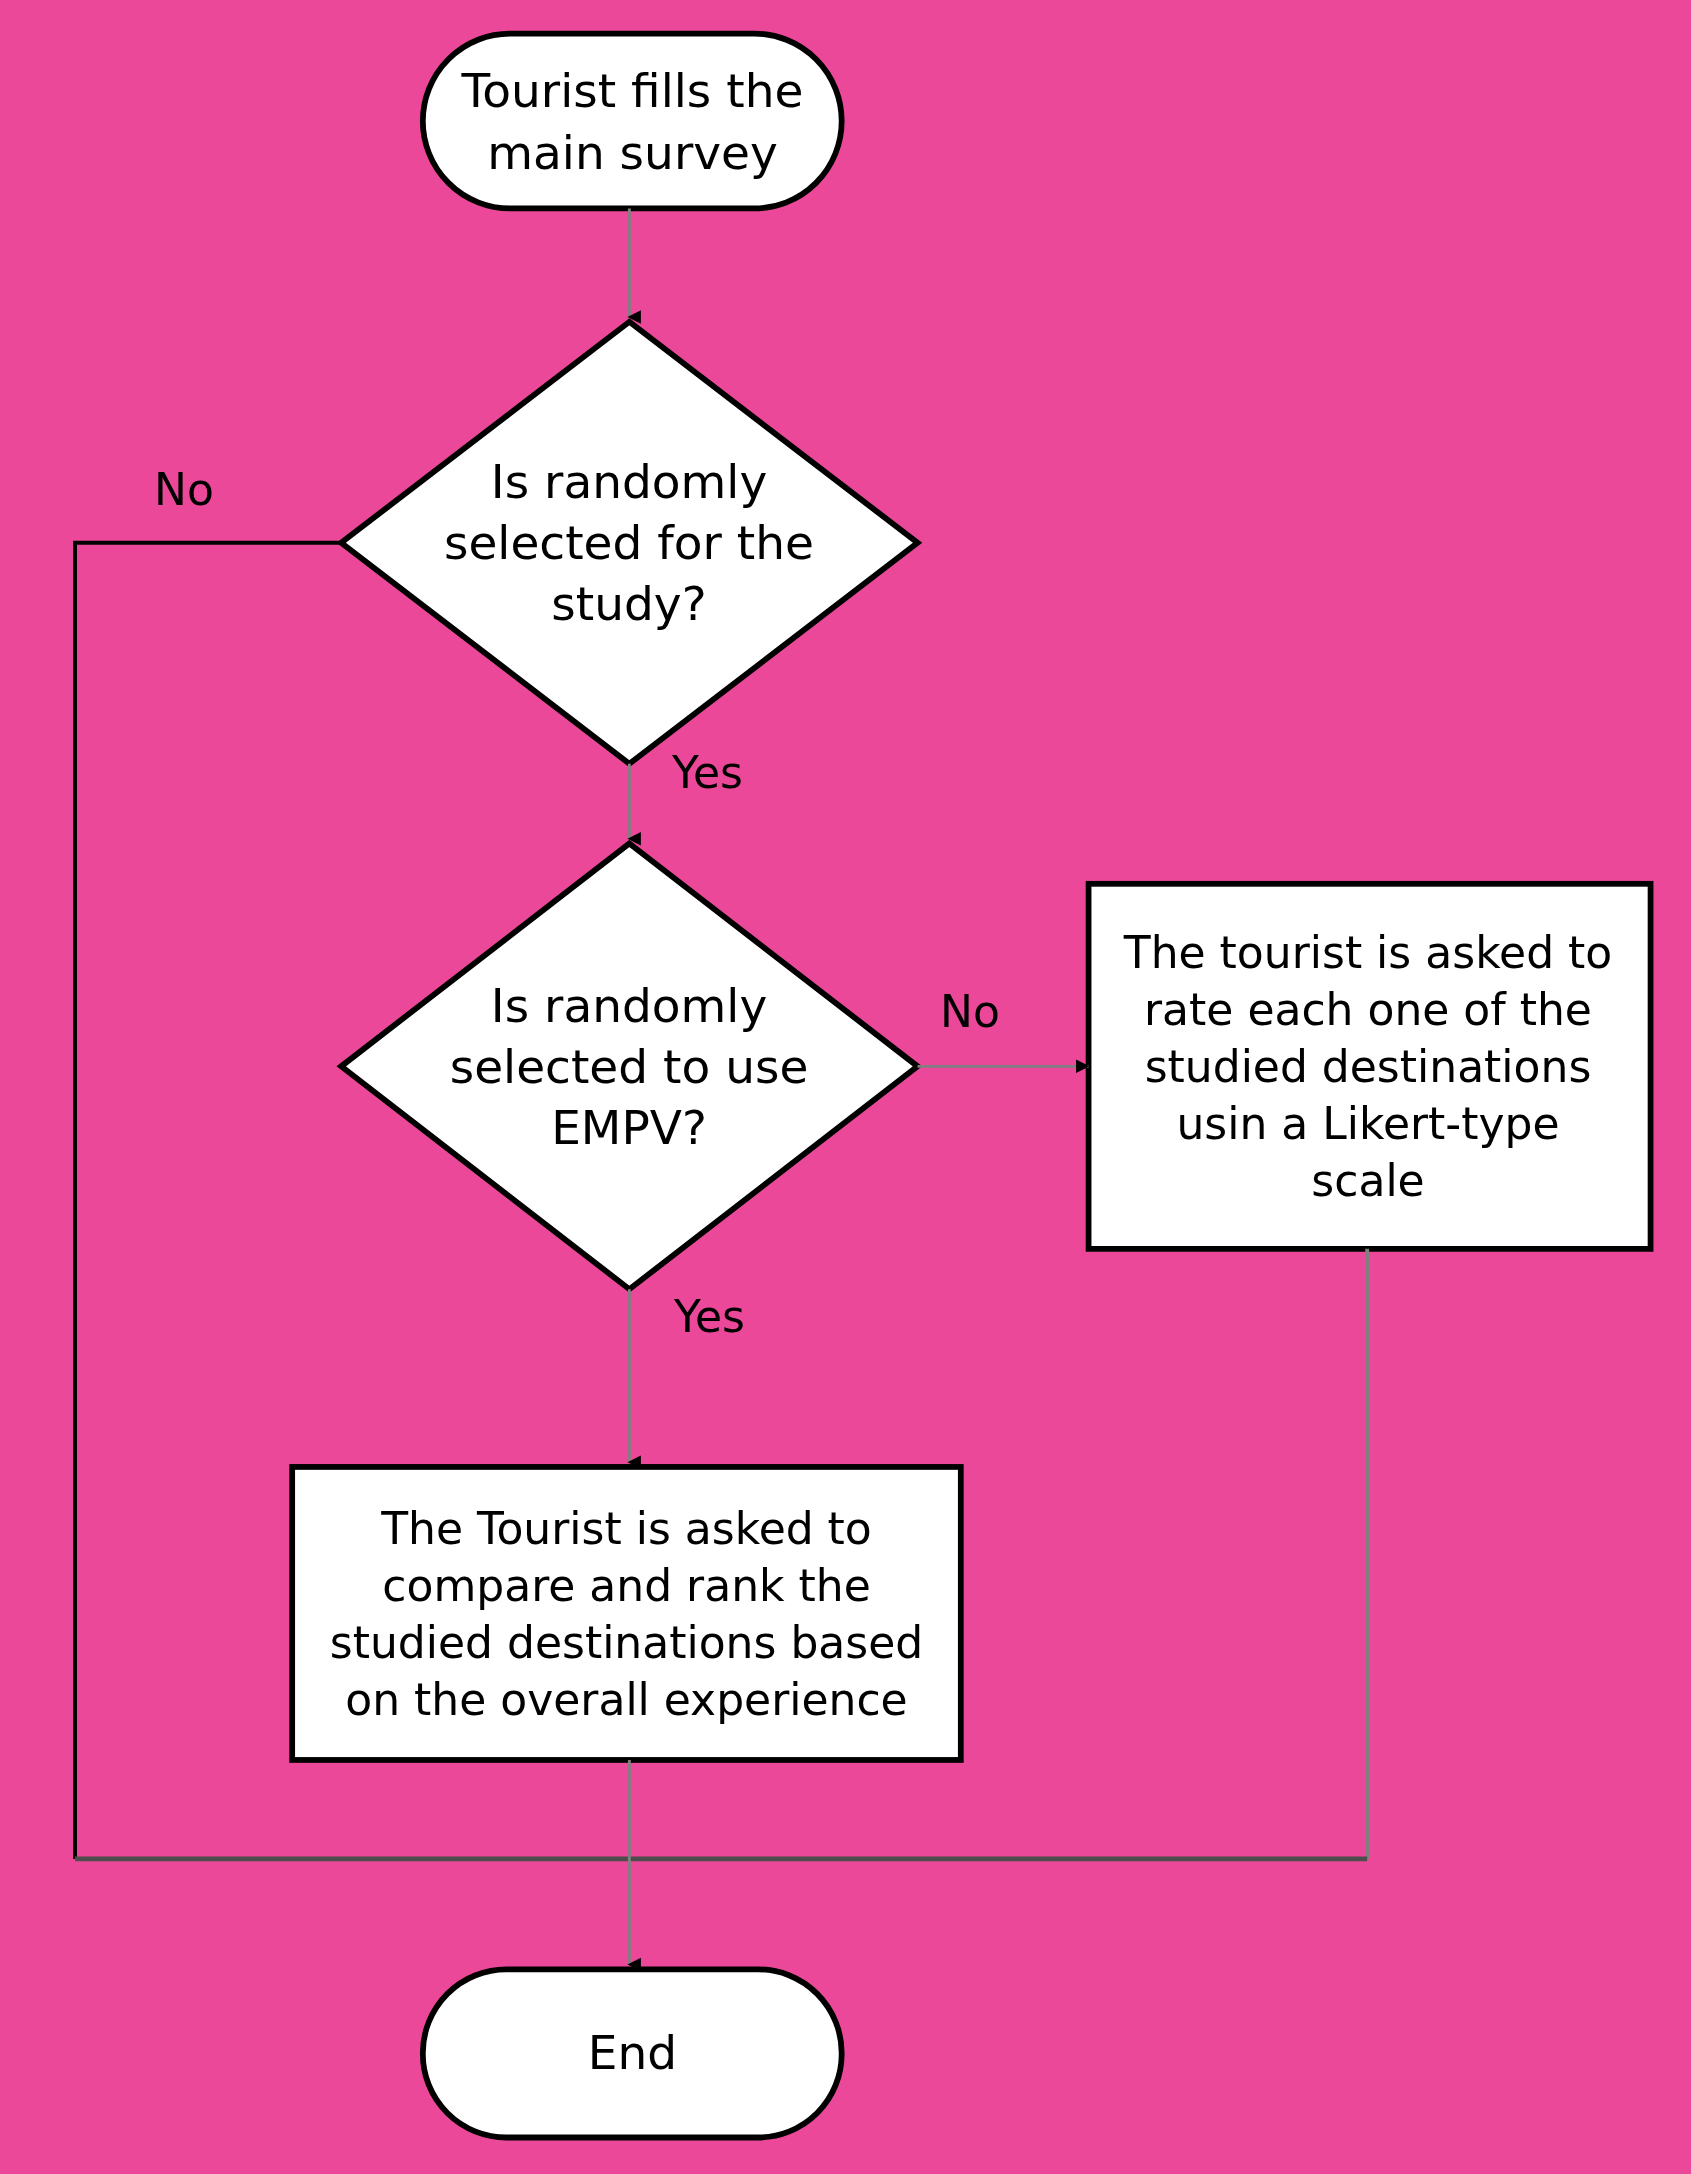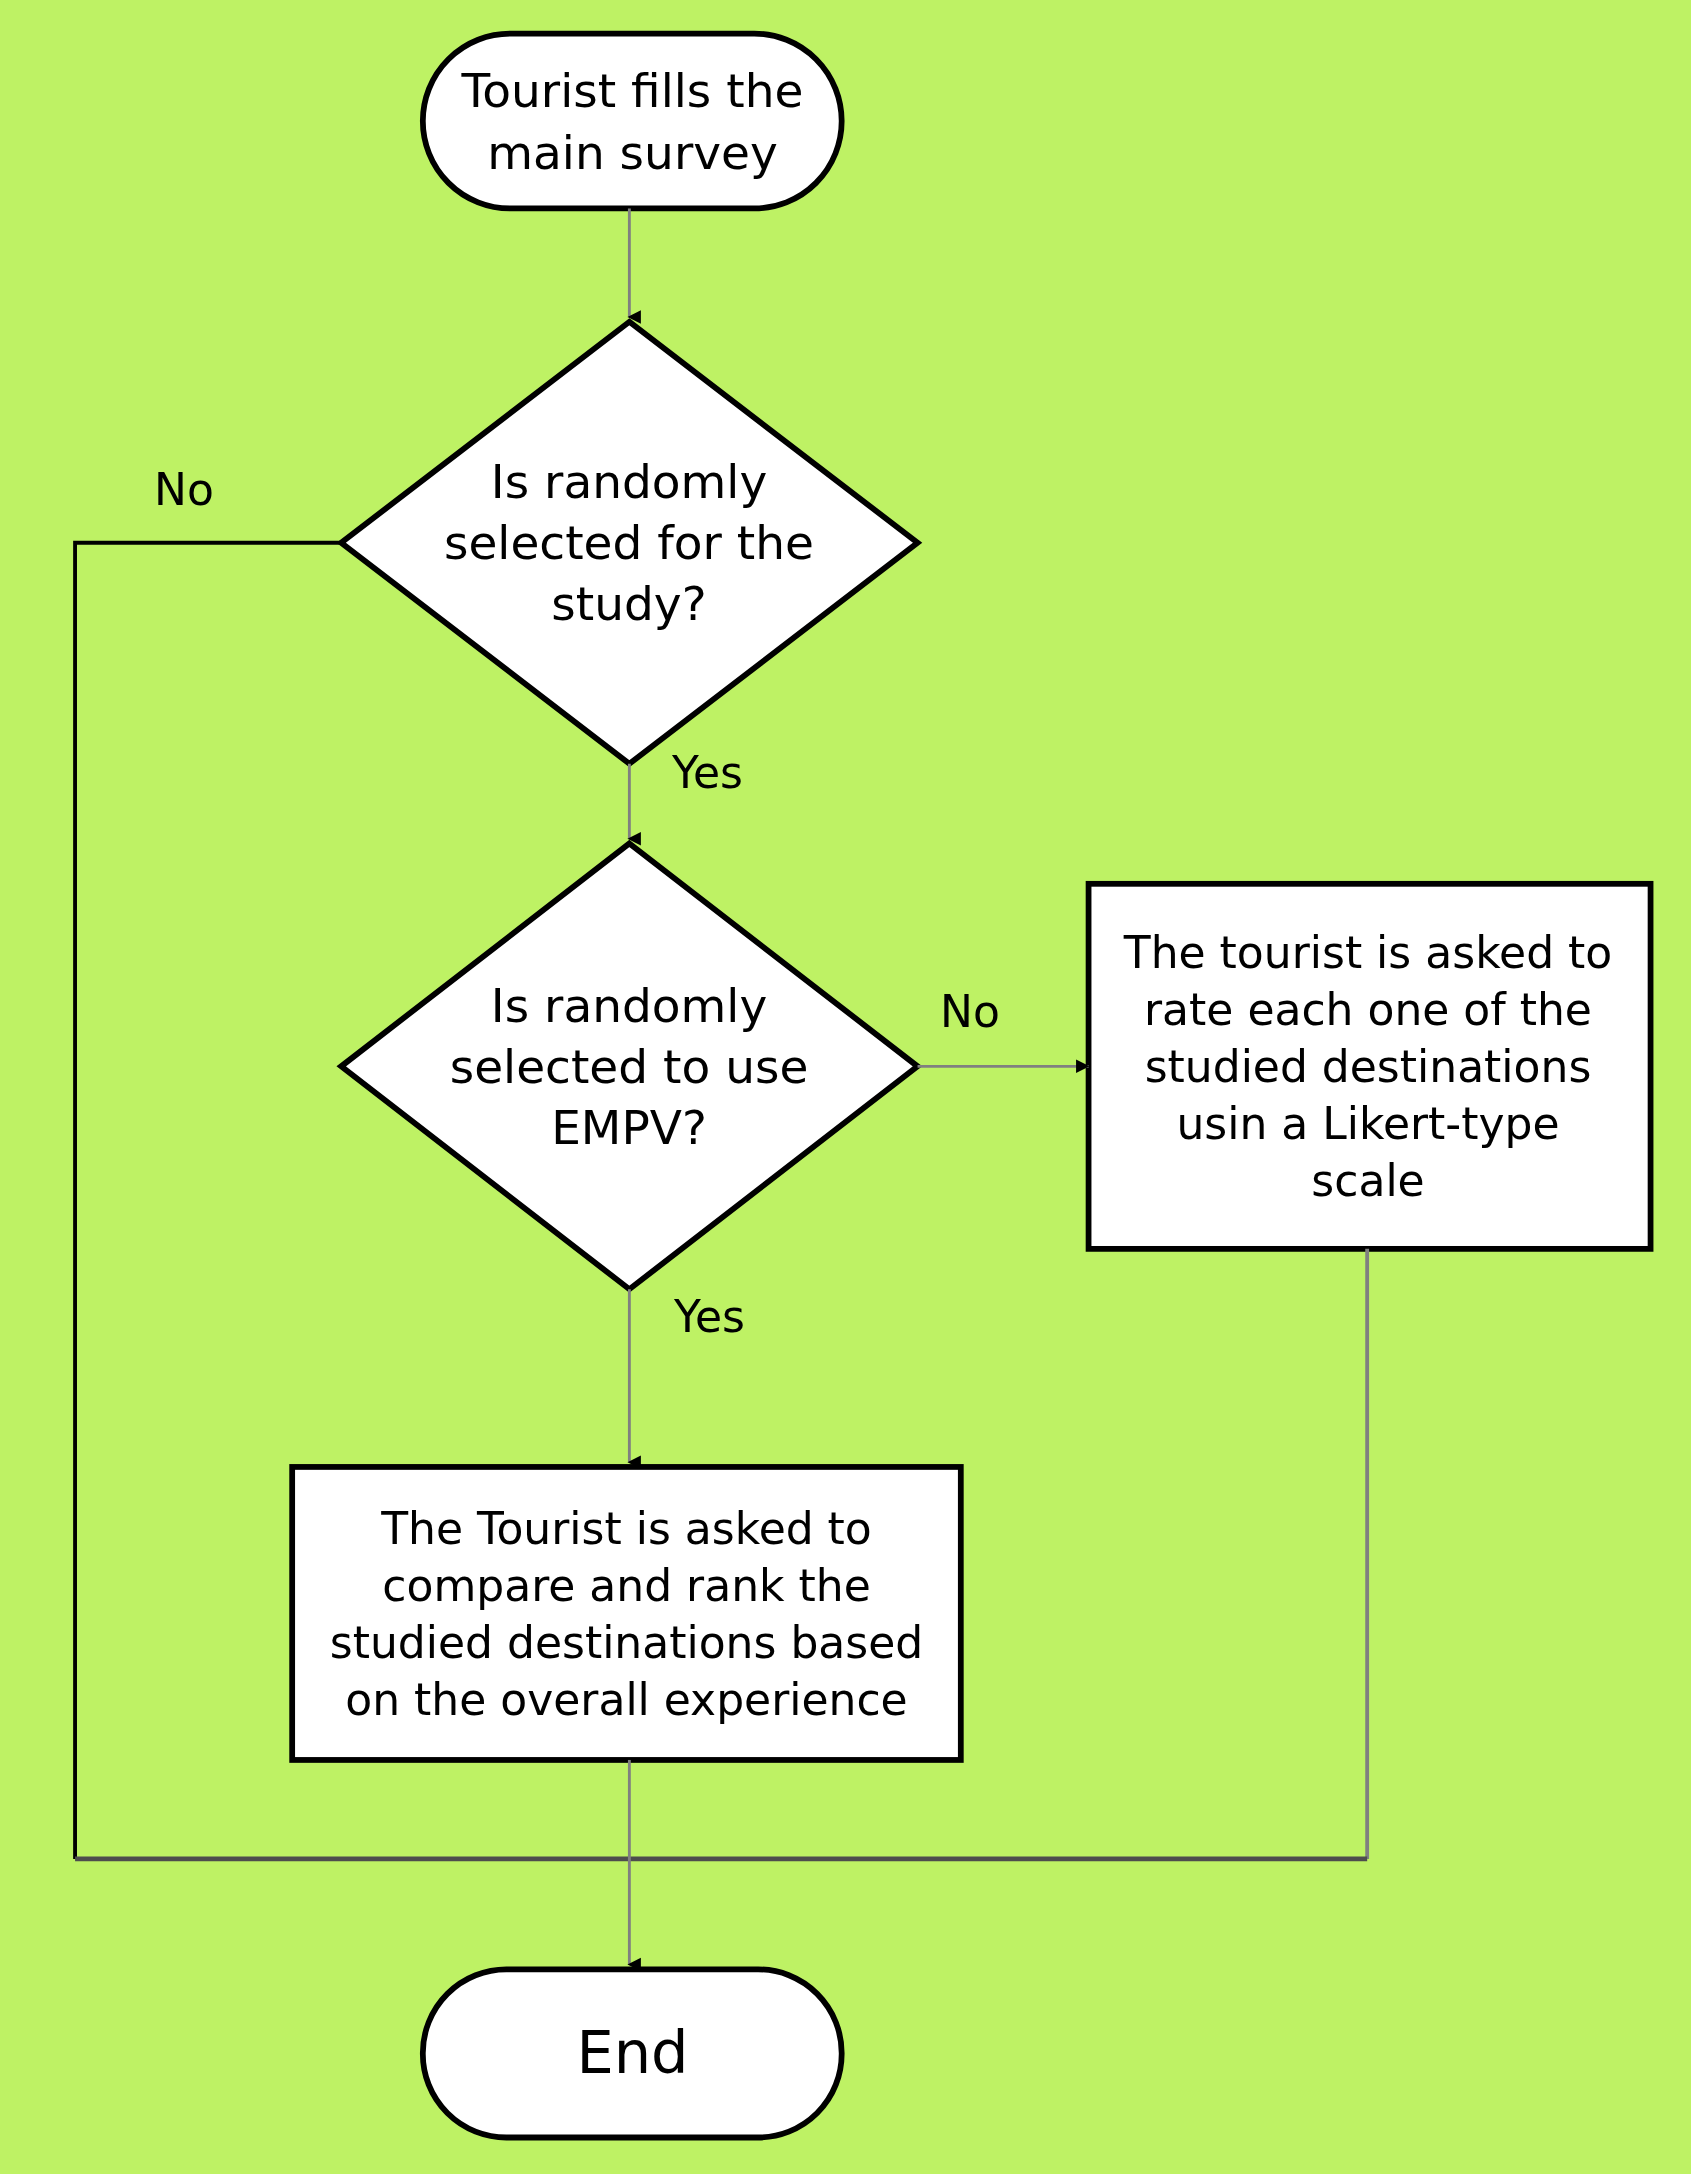--- a/index.html
+++ b/index.html
@@ -7,21 +7,21 @@
     padding: 0;
     background: #ffffff;
   }
   body {
     font-family: "DejaVu Sans", "Liberation Sans", sans-serif;
   }
   #canvas {
     position: relative;
     width: 1692px;
     height: 2174px;
-    background: #bef264;
+    background: #ec4899;
     overflow: hidden;
   }
   #flow-svg {
     position: absolute;
     left: 0;
     top: 0;
     width: 1692px;
     height: 2174px;
   }
   .node-text {
@@ -39,21 +39,21 @@
     position: absolute;
     color: #000000;
     line-height: 1;
     white-space: nowrap;
   }
   .t-start   { left: 423px; top: 34px;   width: 419px; height: 175px; font-size: 47px; }
   .t-dec1    { left: 403px; top: 384px;  width: 452px; height: 317px; font-size: 47px; }
   .t-dec2    { left: 403px; top: 908px;  width: 452px; height: 317px; font-size: 47px; }
   .t-rate    { left: 1103px; top: 886px; width: 530px; height: 361px; font-size: 44px; }
   .t-rank    { left: 300px; top: 1469px; width: 653px; height: 290px; font-size: 44px; }
-  .t-end     { left: 423px; top: 1969px; width: 419px; height: 168px; font-size: 59px; }
+  .t-end     { left: 423px; top: 1969px; width: 419px; height: 168px; font-size: 47px; }
 
   .lbl-no1   { left: 154px;  top: 468px;  width: 115px; font-size: 44px; }
   .lbl-yes1  { left: 672px;  top: 751px;  width: 144px; font-size: 44px; }
   .lbl-no2   { left: 940px;  top: 990px; width: 115px; font-size: 44px; }
   .lbl-yes2  { left: 674px;  top: 1295px; width: 144px; font-size: 44px; }
 </style>
 </head>
 <body>
 
 <div id="canvas">

